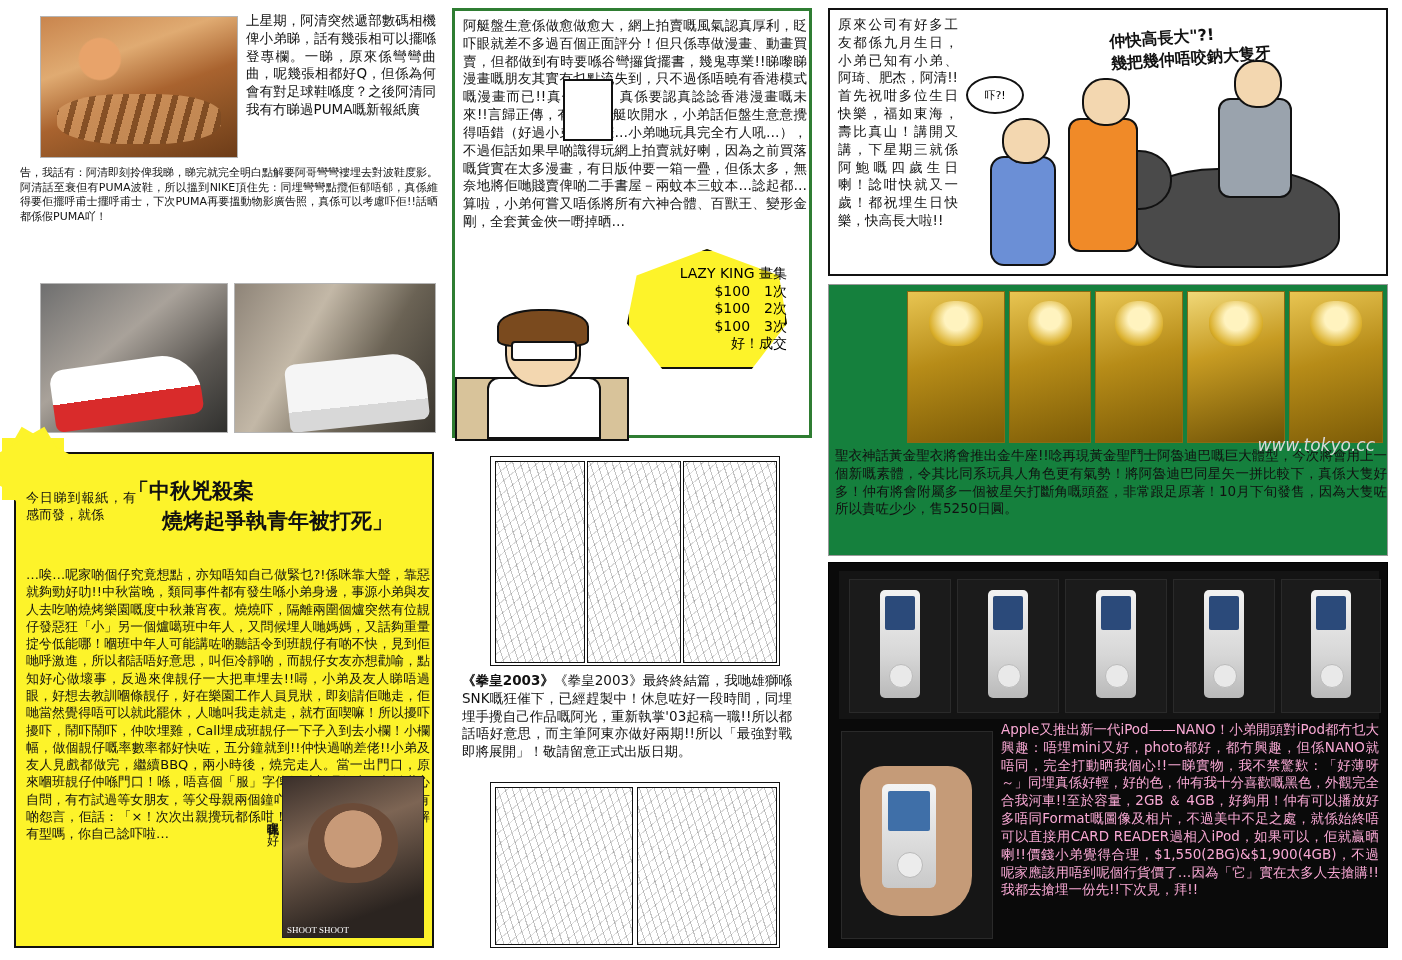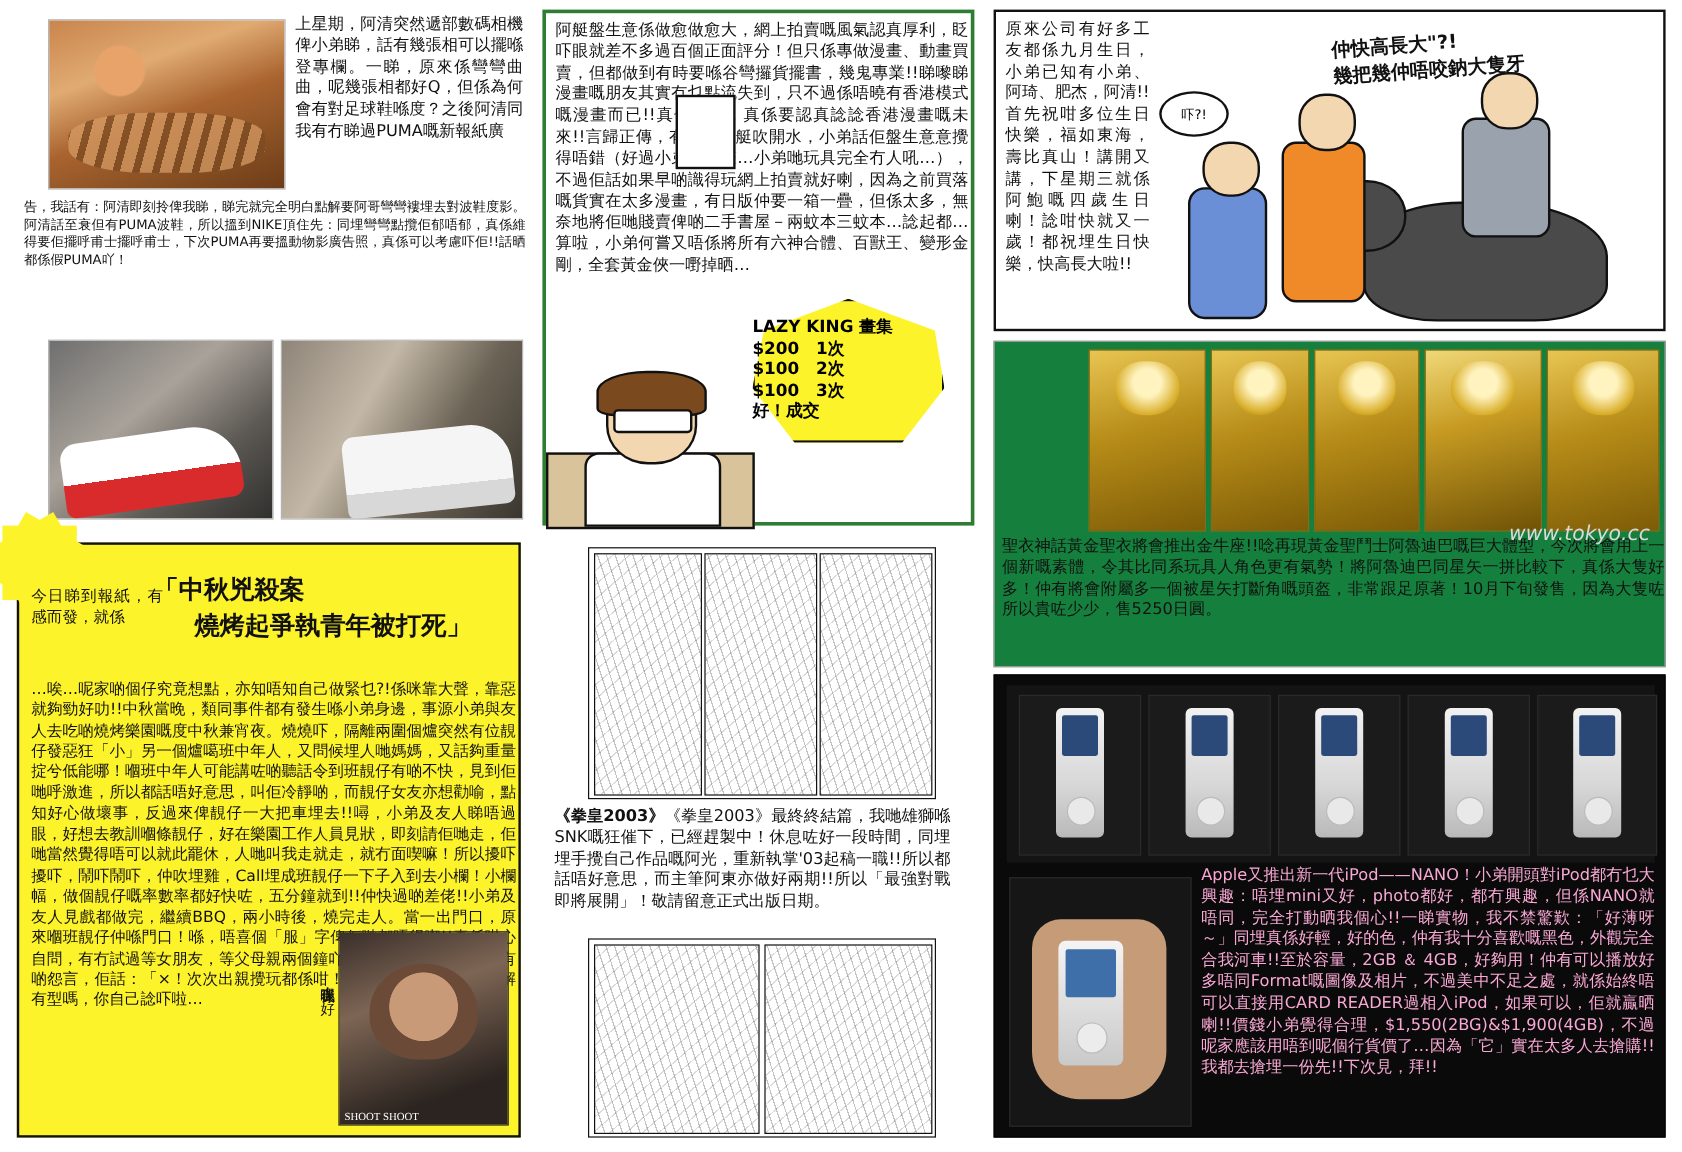--- a/index.html
+++ b/index.html
@@ -56,22 +56,22 @@
     background:radial-gradient(circle at 50% 45%,#c89a78 0 45%,#6b4b38 46% 100%);border-radius:50% 50% 45% 45%;}
   #yellow-photo .cap{position:absolute;left:4px;bottom:2px;color:#fff;font-size:9px;font-family:Liberation Serif, serif;}
   #yellow-sidecap{position:absolute;right:152px;bottom:120px;width:26px;font-size:12px;line-height:1.2;writing-mode:vertical-rl;}
 
   
   #panel-green{left:452px;top:8px;width:360px;height:430px;border:3px solid #2f7d32;background:#fff;}
   #green-text{position:absolute;left:8px;top:6px;width:344px;font-size:13.5px;}
   #lazy-burst{position:absolute;left:172px;top:238px;width:160px;height:120px;}
   #lazy-burst .star{position:absolute;inset:0;background:#fdf32a;border:2px solid #111;
      clip-path:polygon(50% 0%,95% 22%,100% 62%,78% 100%,22% 100%,0 62%,6% 22%);}
-  #lazy-burst .txt{position:absolute;inset:0;display:flex;flex-direction:column;align-items:flex-start;justify-content:center;
-     font-size:14px;font-weight:bold;line-height:1.25;}
+  #lazy-burst .txt{position:absolute;inset:0;display:flex;flex-direction:column;align-items:flex-end;justify-content:center;
+     font-size:14px;font-weight:normal;line-height:1.25;}
   #lazy-burst .txt .row{white-space:nowrap;}
   #comic-guy{position:absolute;left:14px;top:300px;width:150px;height:125px;}
   #comic-guy .head{position:absolute;left:36px;top:6px;width:72px;height:66px;background:#f3d7b0;border:2px solid #111;border-radius:40% 40% 46% 46%;}
   #comic-guy .hair{position:absolute;left:28px;top:-2px;width:88px;height:34px;background:#7a4a1e;border:2px solid #111;border-radius:46% 46% 18% 18%;}
   #comic-guy .glass{position:absolute;left:42px;top:30px;width:62px;height:16px;border:2px solid #111;border-radius:4px;background:#fff;}
   #comic-guy .body{position:absolute;left:18px;top:66px;width:110px;height:58px;background:#fff;border:2px solid #111;border-radius:12px 12px 0 0;}
   #comic-book{position:absolute;left:108px;top:68px;width:46px;height:58px;background:#fff;border:2px solid #111;}
   #comic-desk{position:absolute;left:0px;top:366px;width:170px;height:60px;background:#d8c39a;border:2px solid #111;}
 
   
@@ -170,21 +170,21 @@
       <div class="head"></div>
       <div class="hair"></div>
       <div class="glass"></div>
     </div>
     <div id="comic-book"></div>
 
     <div id="lazy-burst">
       <div class="star"></div>
       <div class="txt">
         <div class="row">LAZY KING 畫集</div>
-        <div class="row">$200　1次</div>
+        <div class="row">$100　1次</div>
         <div class="row">$100　2次</div>
         <div class="row">$100　3次</div>
         <div class="row">好！成交</div>
       </div>
     </div>
   </div>
 
   <div class="blk" id="panel-bday">
     <div class="cjk" id="bday-text">原來公司有好多工友都係九月生日，小弟已知有小弟、阿琦、肥杰，阿清!!首先祝咁多位生日快樂，福如東海，壽比真山！講開又講，下星期三就係阿鮑嘅四歲生日喇！諗咁快就又一歲！都祝埋生日快樂，快高長大啦!!</div>
     <div class="cjk" id="bday-title">

